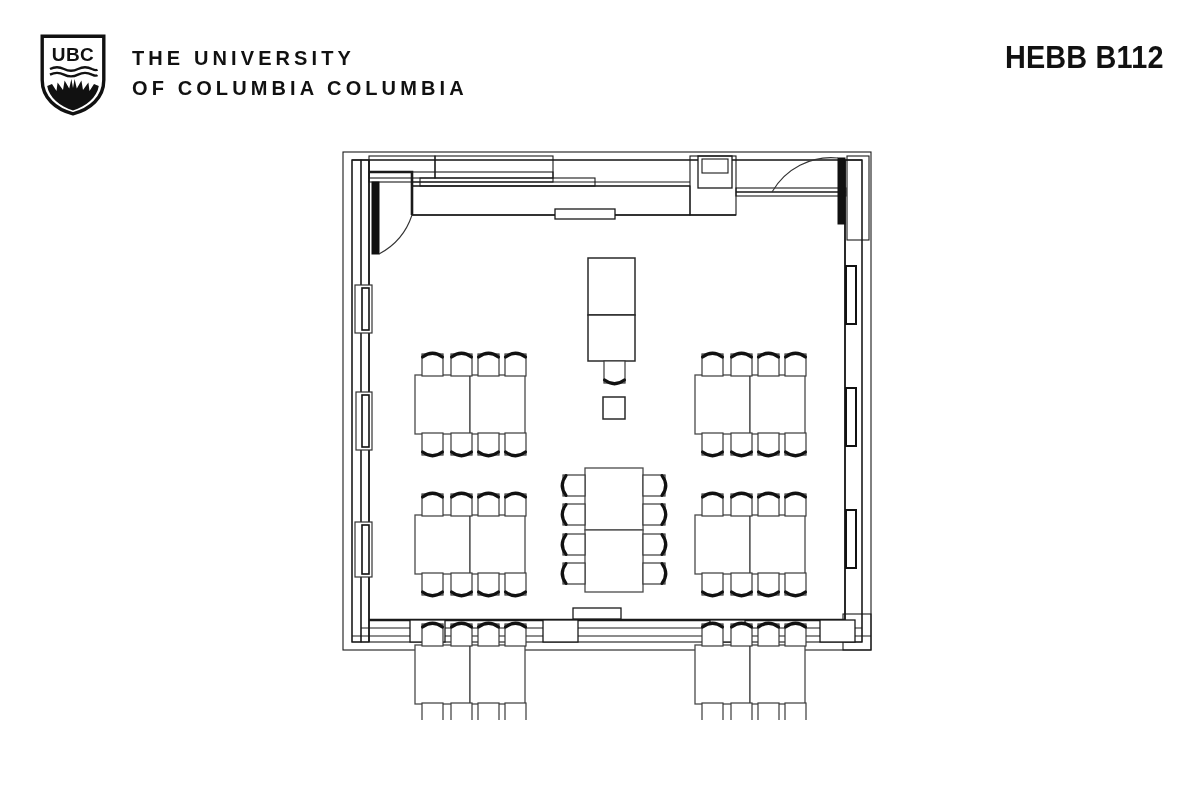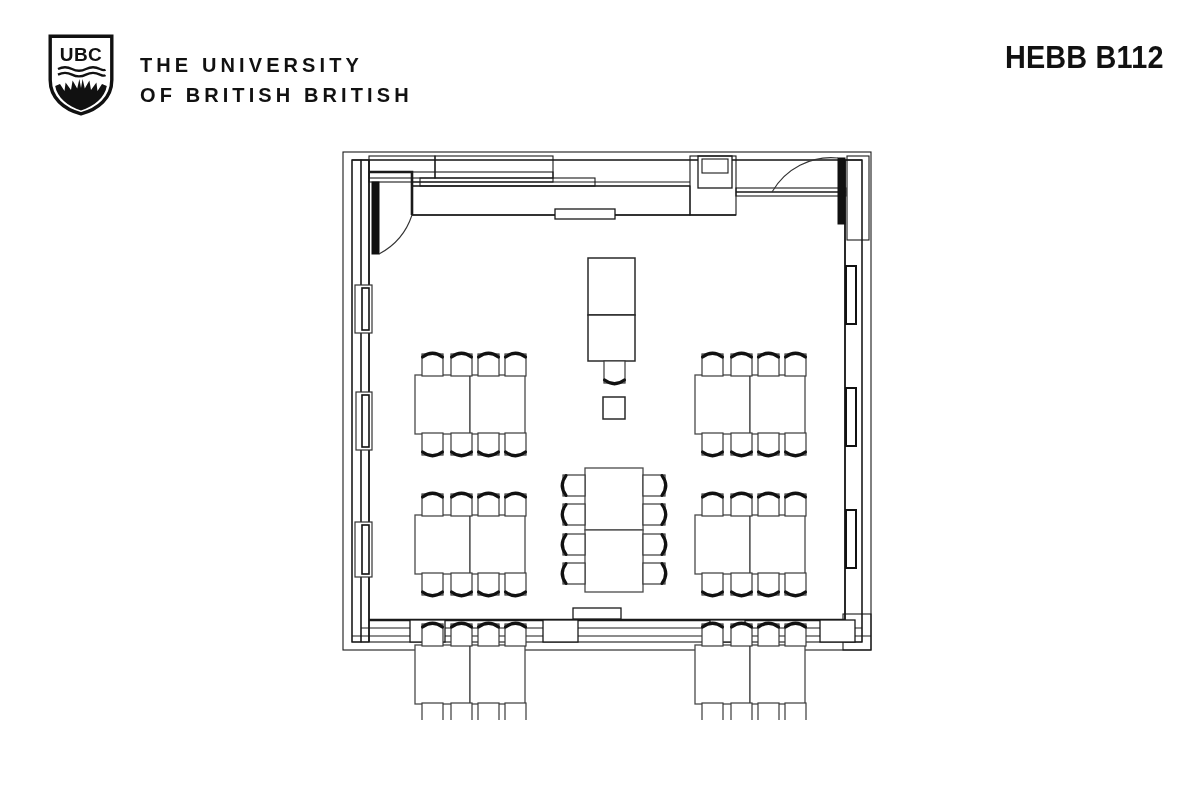--- a/index.html
+++ b/index.html
@@ -22,25 +22,25 @@
   }
   
   #header {
     position: absolute;
     left: 0; top: 0;
     width: 1200px;
     height: 120px;
   }
   #brand {
     position: absolute;
-    left: 48px;
+    left: 40px;
     top: 34px;
     display: flex;
     flex-direction: row;
-    align-items: center;
+    align-items: flex-start;
   }
   #crest {
     width: 66px;
     height: 82px;
     display: block;
   }
   #wordmark {
     margin-left: 26px;
     margin-top: 9px;
     display: flex;
@@ -117,21 +117,21 @@
 
         <g fill="#111111">
           <path d="M33 76.5 C20 72.5 9 63.5 7.2 52 L12 50 L16.5 57 L17.6 48.5 L23 56 L24.6 46.5
                    L29.2 54.5 L31.4 45 L33 54 L34.6 45 L36.8 54.5 L41.4 46.5 L43 56 L48.4 48.5
                    L49.5 57 L54 50 L58.8 52 C57 63.5 46 72.5 33 76.5 Z"></path>
         </g>
       </svg>
 
       <div id="wordmark">
         <div class="wordmark-line">THE UNIVERSITY</div>
-        <div class="wordmark-line">OF BRITISH BRITISH</div>
+        <div class="wordmark-line">OF COLUMBIA COLUMBIA</div>
       </div>
 
     </div>
 
     <div id="room-title">HEBB B112</div>
   </div>
 
   <div id="plan-wrap">
   <svg id="floorplan" viewBox="0 0 1200 600">
 

